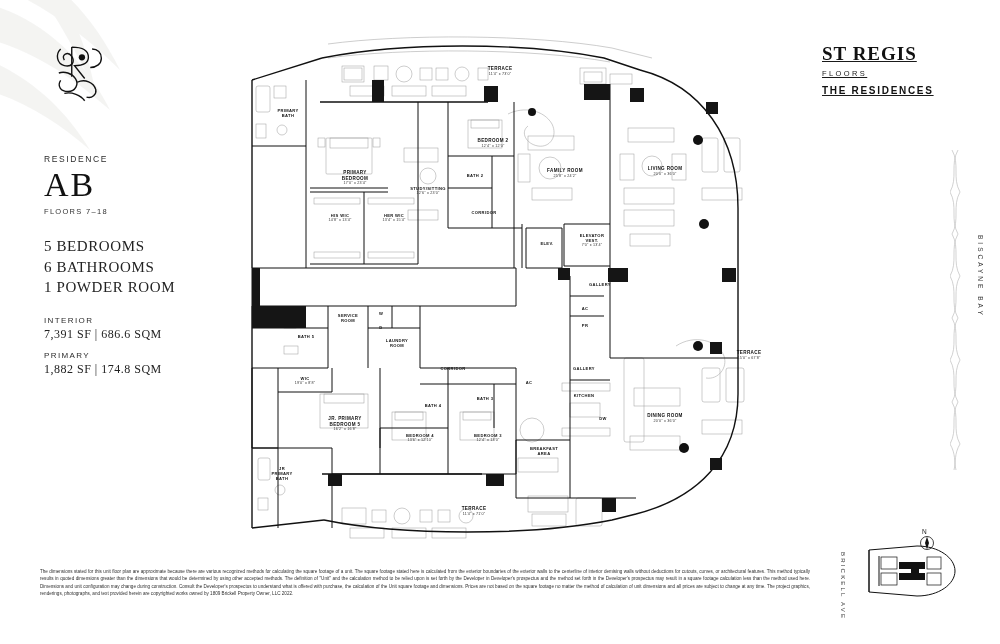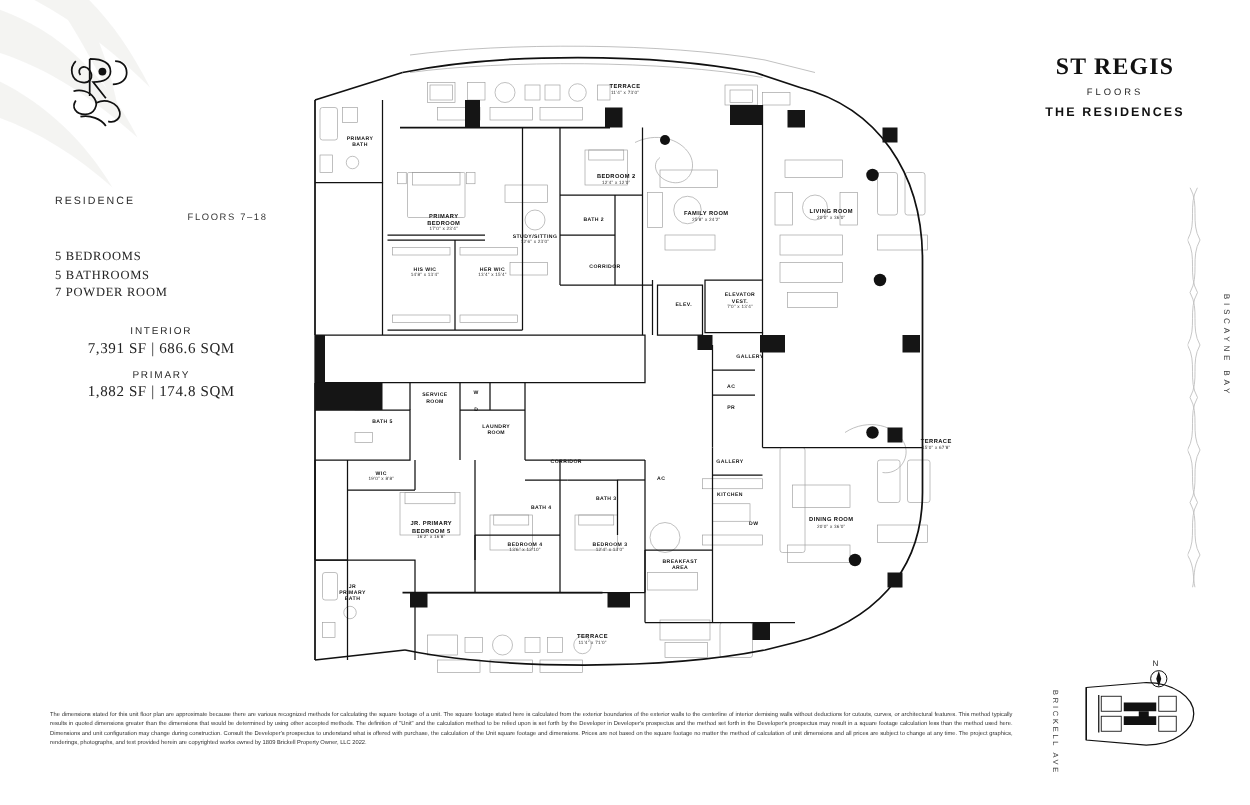--- a/index.html
+++ b/index.html
@@ -32,42 +32,41 @@
   }
   .res-name {
     font-family: "Liberation Serif", serif;
     font-size: 34px; letter-spacing: 2px; line-height: 1;
     margin: 0 0 5px 0; color: #111;
   }
   .res-floors {
     font-family: "Liberation Sans", sans-serif;
     font-size: 7.5px; letter-spacing: 1.3px; color: #333;
     margin-bottom: 22px;
-    text-align: right;
   }
   .spec-line {
     font-family: "Liberation Serif", serif;
-    font-size: 10px; letter-spacing: 0.6px; color: #222;
+    font-size: 15px; letter-spacing: 0.6px; color: #222;
     margin-bottom: 3.5px;
   }
-  .area-block { margin-top: 20px; text-align: center; }
+  .area-block { margin-top: 20px; }
   .area-head {
     font-family: "Liberation Sans", sans-serif;
     font-size: 8px; letter-spacing: 1.4px; color: #2b2b2b;
     margin-bottom: 2px;
   }
   .area-val {
     font-family: "Liberation Serif", serif;
     font-size: 12px; letter-spacing: 0.5px; color: #222;
     margin-bottom: 9px;
   }
 
   
   .brand {
-    position: absolute; right: 38px; top: 44px; text-align: center; width: 140px;
+    position: absolute; right: 38px; top: 44px; width: 140px; text-decoration: underline;
   }
   .brand-name {
     font-family: "Liberation Serif", serif;
     font-size: 19px; letter-spacing: 1px; font-weight: bold; color: #111;
     line-height: 1;
   }
   .brand-city {
     font-family: "Liberation Sans", sans-serif;
     font-size: 7.5px; letter-spacing: 2.4px; margin-top: 6px; color: #222;
   }
@@ -137,26 +136,27 @@
       <path d="M30 12 L30 44 M30 12 C42 12 48 16 48 23 C48 29 42 32 33 32 L44 46"></path>
       <path d="M52 14 C58 14 62 18 62 24 C62 30 57 34 50 34"></path>
       <path d="M16 40 C22 38 30 40 34 46 C38 52 34 60 26 60 C18 60 14 54 18 48"></path>
       <path d="M36 50 C44 46 54 50 56 58 C57 63 52 68 46 66"></path>
       <path d="M22 62 C30 60 40 64 44 70"></path>
       <circle cx="41" cy="23" r="3.4" fill="#111" stroke="none"></circle>
     </g>
   </svg>
 
   <div class="res-label">RESIDENCE</div>
+  <div class="res-name">AB</div>
   <div class="res-floors">FLOORS 7–18</div>
 
   <div>
     <div class="spec-line">5 BEDROOMS</div>
-    <div class="spec-line">5 BATHROOMS</div>
-    <div class="spec-line">7 POWDER ROOM</div>
+    <div class="spec-line">6 BATHROOMS</div>
+    <div class="spec-line">1 POWDER ROOM</div>
   </div>
 
   <div class="area-block">
     <div class="area-head">INTERIOR</div>
     <div class="area-val">7,391 SF | 686.6 SQM</div>
     <div class="area-head">PRIMARY</div>
     <div class="area-val">1,882 SF | 174.8 SQM</div>
   </div>
 </div>
 

